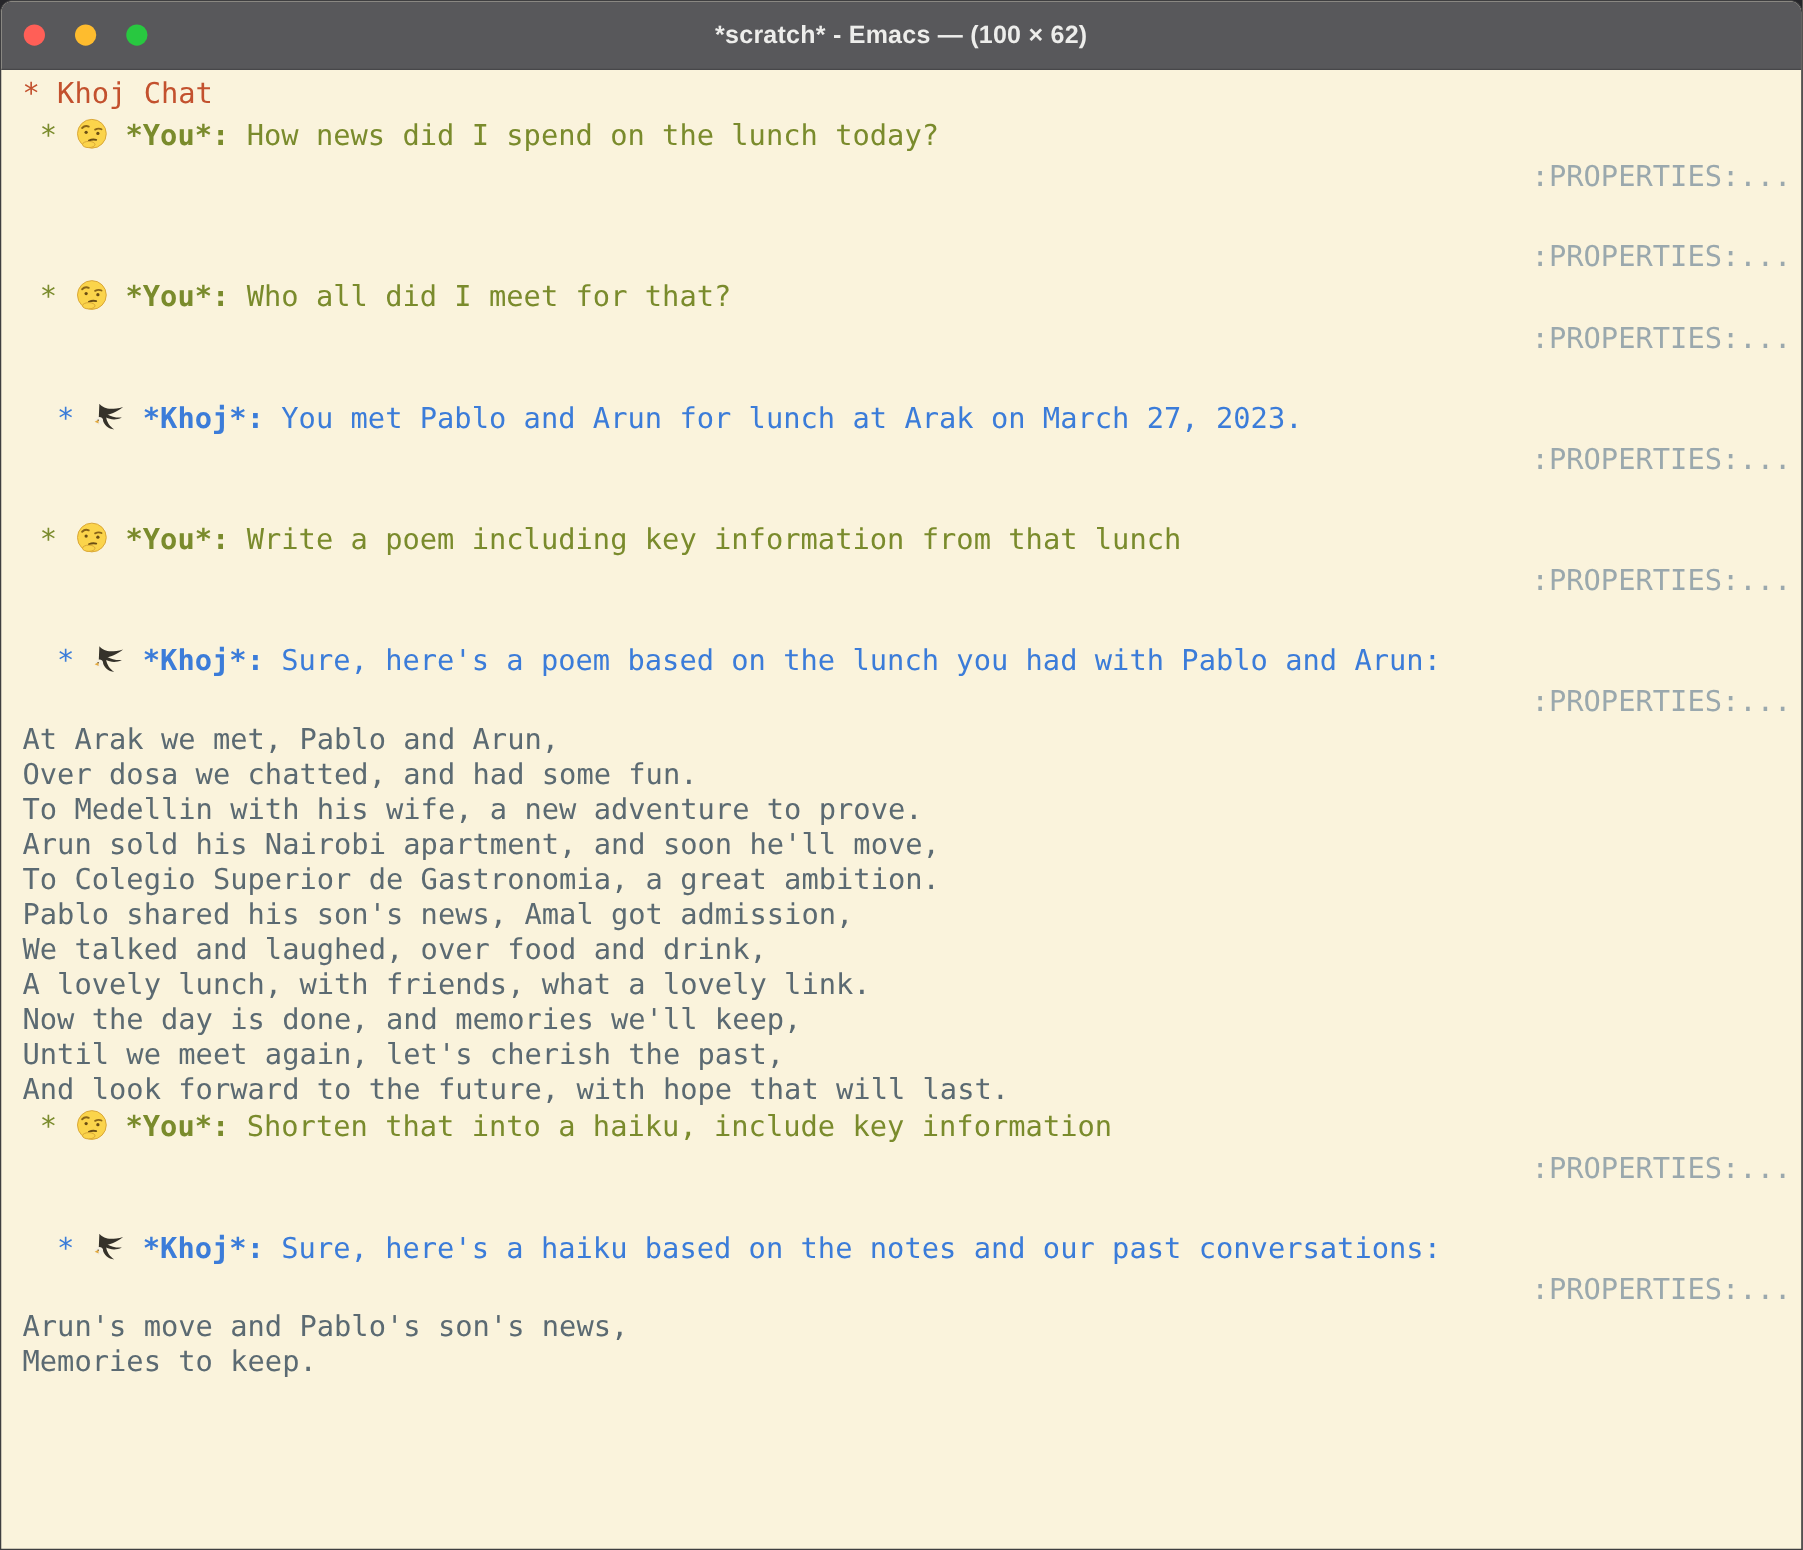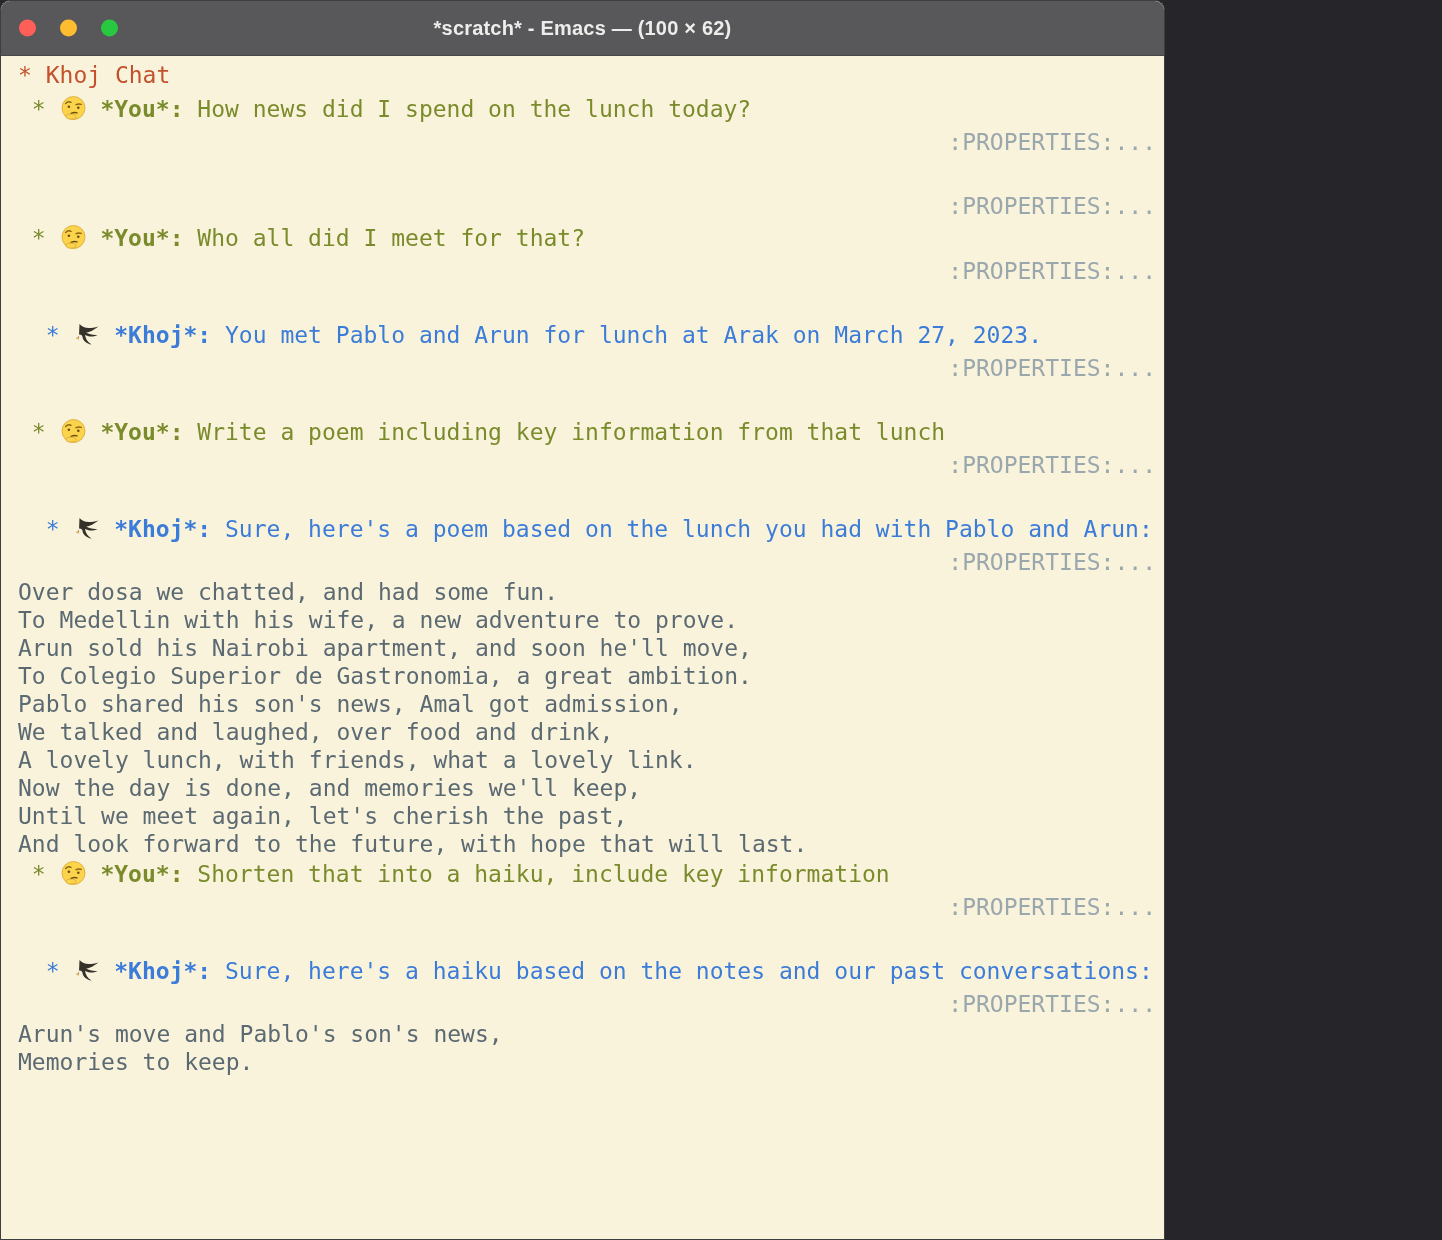--- a/index.html
+++ b/index.html
@@ -1,17 +1,17 @@
 <!DOCTYPE html>
 <html style="--background: #faf3dc; --titlebar: #58585b; --traffic_red: #ff5f57; --traffic_yellow: #febc2e; --traffic_green: #28c840; --heading: #c3512e; --you: #7a8b2c; --khoj: #3b7cd9; --properties: #9aa8ad; --references: #b69029; --body: #5b6a72; --footnote: #d4416f; --cursor_bg: #4a90d9;"><head>
 <meta charset="utf-8">
 <style>
   html,body{margin:0;padding:0;background:#26262a;}
   .window{
-    width:1165px;height:1240px;box-sizing:border-box;
+    width:1442px;height:1240px;box-sizing:border-box;
     border-radius:10px 10px 0 0;overflow:hidden;
     background:var(--background,#faf3dc);
     border:1px solid #3e3e40;
     font-family:"DejaVu Sans Mono","Liberation Mono",monospace;
   }
   .titlebar{
     height:54px;background:var(--titlebar,#58585b);
     border-bottom:1px solid #47474a;
     display:flex;align-items:center;justify-content:center;
     position:relative;
@@ -106,20 +106,21 @@
           </svg></span><span class="speaker"> *You*:</span><span> Write a poem including key information from that lunch</span></div>
       <div class="line props">   :PROPERTIES:...</div>
       <div class="line blank">&nbsp;</div>
       <div class="line khoj"><span>  * </span><span class="icon"><svg width="27" height="24" viewBox="0 0 26 24">
             <path d="M6 1 C10 5 14 6.5 25 3.5 C19 8 15 9.5 12.5 9.5 C15.5 11 19.5 12.5 24 12 C19 14.5 14.5 13.5 11.5 12 C12 15.5 14 19 18 21.5 C13 21 9.5 17.5 8.5 13.5 L5.5 12.5 Z" fill="#35322a"></path>
             <circle cx="5.8" cy="14.8" r="3.2" fill="#f4efdf"></circle>
             <circle cx="5" cy="14.2" r="0.6" fill="#222"></circle>
             <path d="M2.2 15.3 L5.2 13.7 L5.4 16.7 Z" fill="#e3a93e"></path>
           </svg></span><span class="speaker"> *Khoj*:</span><span> Sure, here's a poem based on the lunch you had with Pablo and Arun:</span></div>
       <div class="line props">   :PROPERTIES:...</div>
+      <div class="line body">At Arak we met, Pablo and Arun,</div>
       <div class="line body">Over dosa we chatted, and had some fun.</div>
       <div class="line body">To Medellin with his wife, a new adventure to prove.</div>
       <div class="line body">Arun sold his Nairobi apartment, and soon he'll move,</div>
       <div class="line body">To Colegio Superior de Gastronomia, a great ambition.</div>
       <div class="line body">Pablo shared his son's news, Amal got admission,</div>
       <div class="line body">We talked and laughed, over food and drink,</div>
       <div class="line body">A lovely lunch, with friends, what a lovely link.</div>
       <div class="line body">Now the day is done, and memories we'll keep,</div>
       <div class="line body">Until we meet again, let's cherish the past,</div>
       <div class="line body">And look forward to the future, with hope that will last.</div>

